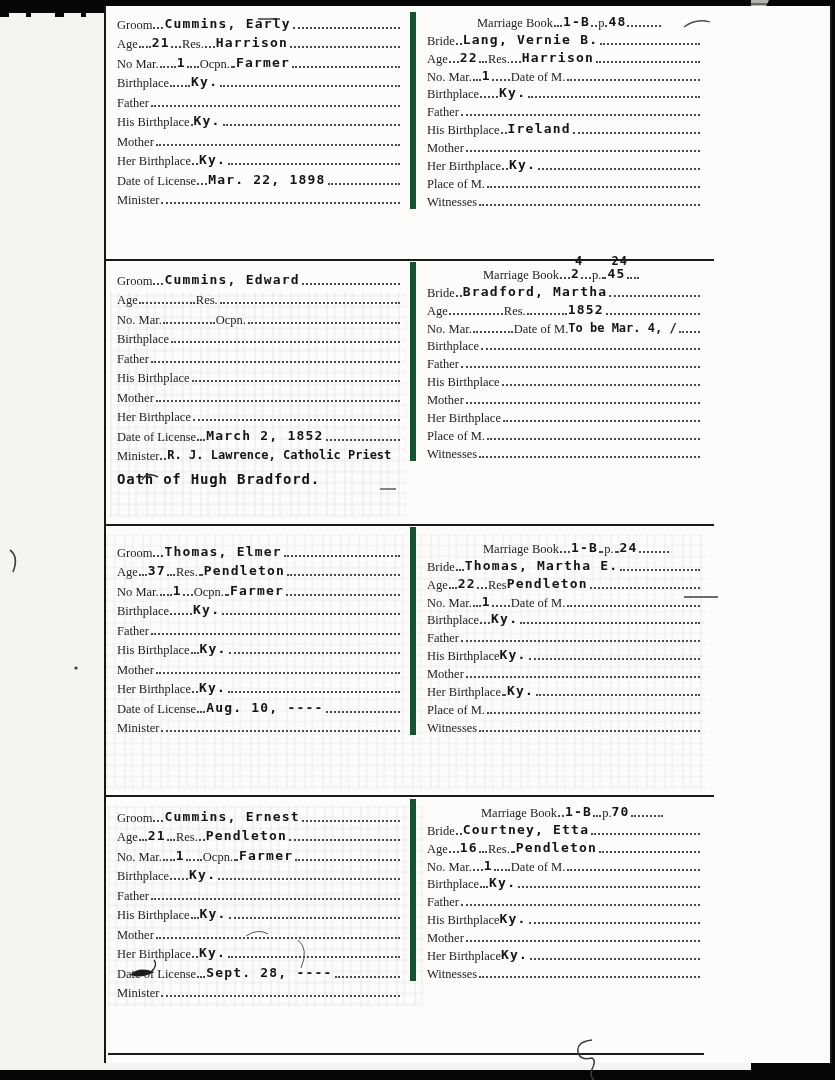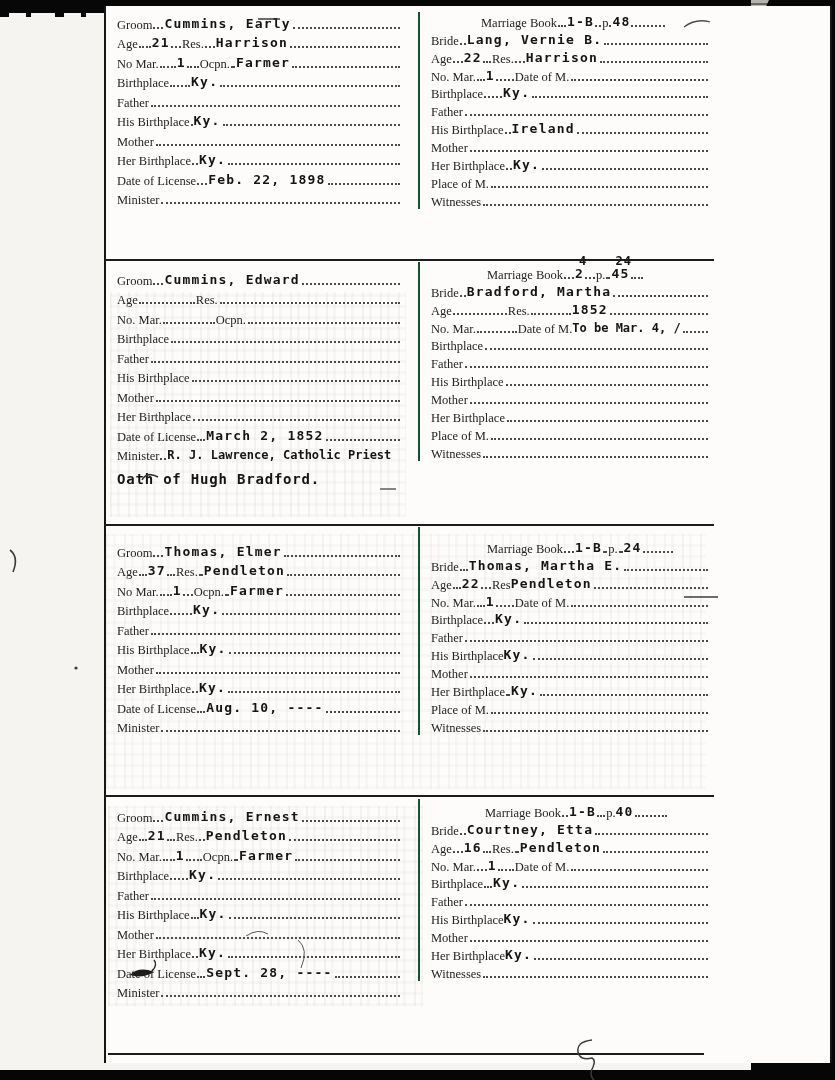--- a/index.html
+++ b/index.html
@@ -27,21 +27,21 @@
   .hline.hbottom{top:1047px;left:2px;width:596px;}
 
   #blocks{position:absolute;inset:0;}
   .block{position:absolute;left:0;right:0;display:flex;align-items:flex-start;}
   .block:nth-child(1){top:6px}
   .block:nth-child(2){top:256px}
   .block:nth-child(3){top:521px}
   .block:nth-child(4){top:793px}
   .col{box-sizing:border-box;}
   .col-left{width:304px;}
-  .col-right{width:300px;border-left:2px solid #14532d;margin-left:8px;}
+  .col-right{width:300px;border-left:6px solid #14532d;}
   .block:nth-child(1) .col-left{padding-top:0px}
   .block:nth-child(1) .col-right{padding-top:0px}
   .block:nth-child(2) .col-left{padding-top:6px}
   .block:nth-child(2) .col-right{padding-top:2px}
   .block:nth-child(3) .col-left{padding-top:13px}
   .block:nth-child(3) .col-right{padding-top:11px}
   .block:nth-child(4) .col-left{padding-top:6px}
   .block:nth-child(4) .col-right{padding-top:3px}
 
   .row{display:flex;align-items:flex-end;padding:0 9px 0 11px;box-sizing:border-box;}
@@ -139,21 +139,21 @@
             </div>
             <div class="row">
               <span class="lbl">Her Birthplace</span>
               <span class="dots" style="width: 6px;"></span>
               <span class="typ">Ky.</span>
               <span class="fill"></span>
             </div>
             <div class="row">
               <span class="lbl">Date of License</span>
               <span class="dots" style="width: 10px;"></span>
-              <span class="typ">Feb. 22, 1898</span>
+              <span class="typ">Mar. 22, 1898</span>
               <span class="fill"></span>
             </div>
             <div class="row">
               <span class="lbl">Minister</span>
               <span class="fill"></span>
             </div>
           </div>
           <div class="col col-right">
             <div class="row">
               <span class="gap" style="width: 50px;"></span>
@@ -545,21 +545,21 @@
             </div>
           </div>
           <div class="col col-right">
             <div class="row">
               <span class="gap" style="width: 54px;"></span>
               <span class="lbl">Marriage Book</span>
               <span class="dots" style="width: 6px;"></span>
               <span class="typ">1-B</span>
               <span class="dots" style="width: 8px;"></span>
               <span class="lbl">p.</span>
-              <span class="typ">40</span>
+              <span class="typ">70</span>
               <span class="dots" style="width: 32px;"></span>
             </div>
             <div class="row">
               <span class="lbl">Bride</span>
               <span class="dots" style="width: 6px;"></span>
               <span class="typ">Courtney, Etta</span>
               <span class="fill"></span>
             </div>
             <div class="row">
               <span class="lbl">Age</span>

